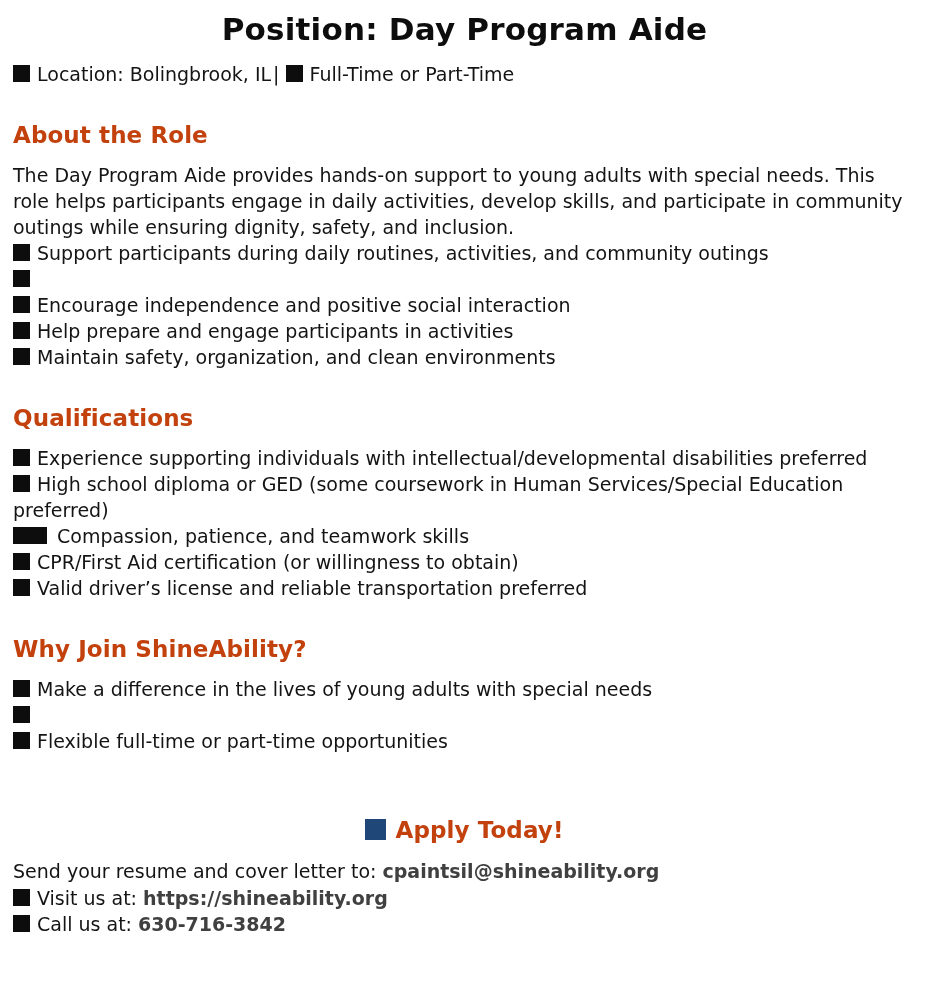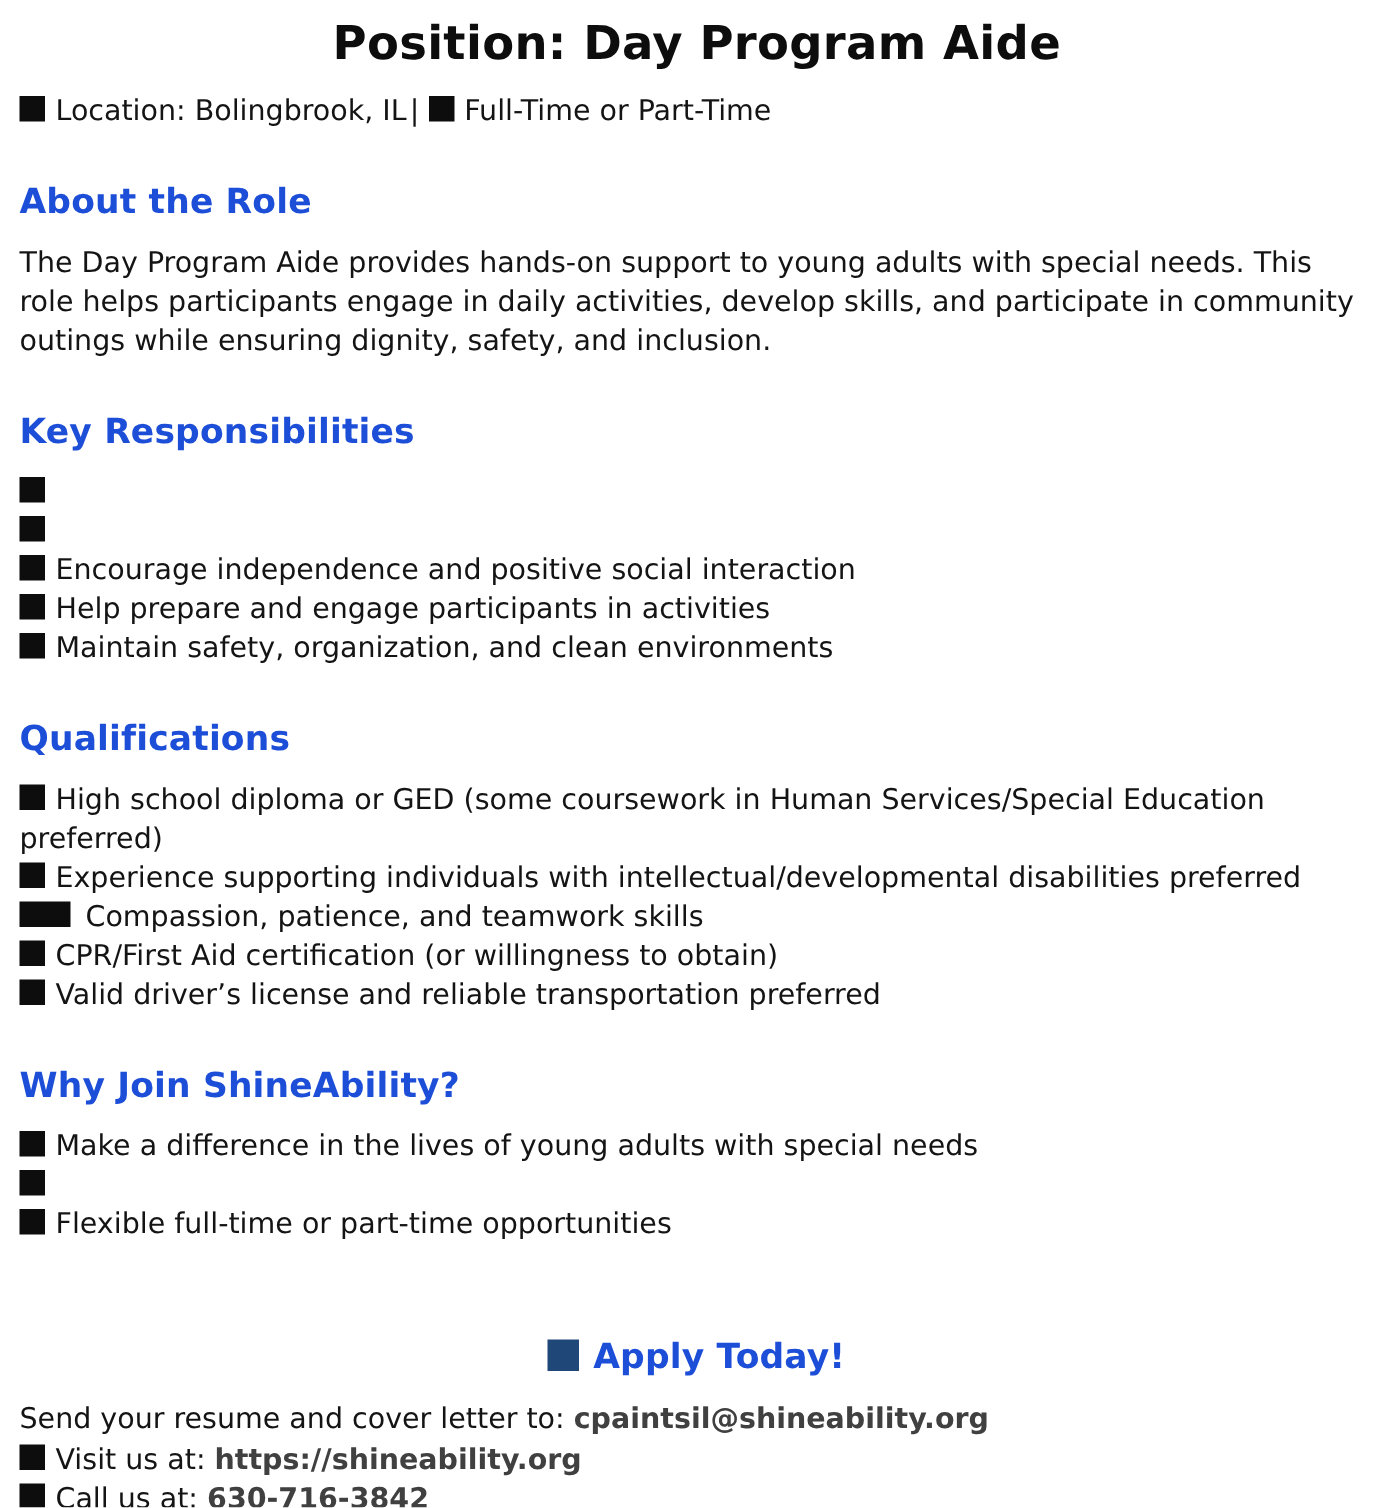--- a/index.html
+++ b/index.html
@@ -45,21 +45,21 @@
     height: 21px;
     background: #1F4878;
     vertical-align: -2px;
     margin-right: 9px;
   }
   .sep { margin: 0 6px 0 2px; }
   .section-heading {
     font-size: 23px;
     line-height: 30px;
     font-weight: bold;
-    color: #1d4ed8;
+    color: #c2410c;
     margin: 33px 0 12px 0;
     letter-spacing: 0.1px;
   }
   .body-text {
     font-size: 19px;
     line-height: 26px;
     margin: 0;
   }
   .bullet-list { margin: 0; }
   .bullet-item {
@@ -84,35 +84,34 @@
   <div class="meta-line">
     <span class="sq"></span><span>Location: Bolingbrook, IL</span><span class="sep">|</span><span class="sq"></span><span>Full-Time or Part-Time</span>
   </div>
 
   <div>
     <div class="section-heading">About the Role</div>
     <p class="body-text">The Day Program Aide provides hands-on support to young adults with special needs. This role helps participants engage in daily activities, develop skills, and participate in community outings while ensuring dignity, safety, and inclusion.</p>
   </div>
 
   <div>
-    <div class="section-heading">Key Responsibilities</div>
     <div class="bullet-list">
-      <div class="bullet-item"><span class="sq"></span></div>
+      <div class="bullet-item"><span class="sq"></span><span>Support participants during daily routines, activities, and community outings</span></div>
       <div class="bullet-item"><span class="sq"></span></div>
       <div class="bullet-item"><span class="sq"></span><span>Encourage independence and positive social interaction</span></div>
       <div class="bullet-item"><span class="sq"></span><span>Help prepare and engage participants in activities</span></div>
       <div class="bullet-item"><span class="sq"></span><span>Maintain safety, organization, and clean environments</span></div>
     </div>
   </div>
 
   <div>
     <div class="section-heading">Qualifications</div>
     <div class="bullet-list">
+      <div class="bullet-item"><span class="sq"></span><span>Experience supporting individuals with intellectual/developmental disabilities preferred</span></div>
       <div class="bullet-item"><span class="sq"></span><span>High school diploma or GED (some coursework in Human Services/Special Education preferred)</span></div>
-      <div class="bullet-item"><span class="sq"></span><span>Experience supporting individuals with intellectual/developmental disabilities preferred</span></div>
       <div class="bullet-item"><span class="sq wide"></span><span>Compassion, patience, and teamwork skills</span></div>
       <div class="bullet-item"><span class="sq"></span><span>CPR/First Aid certification (or willingness to obtain)</span></div>
       <div class="bullet-item"><span class="sq"></span><span>Valid driver’s license and reliable transportation preferred</span></div>
     </div>
   </div>
 
   <div>
     <div class="section-heading">Why Join ShineAbility?</div>
     <div class="bullet-list">
       <div class="bullet-item"><span class="sq"></span><span>Make a difference in the lives of young adults with special needs</span></div>

